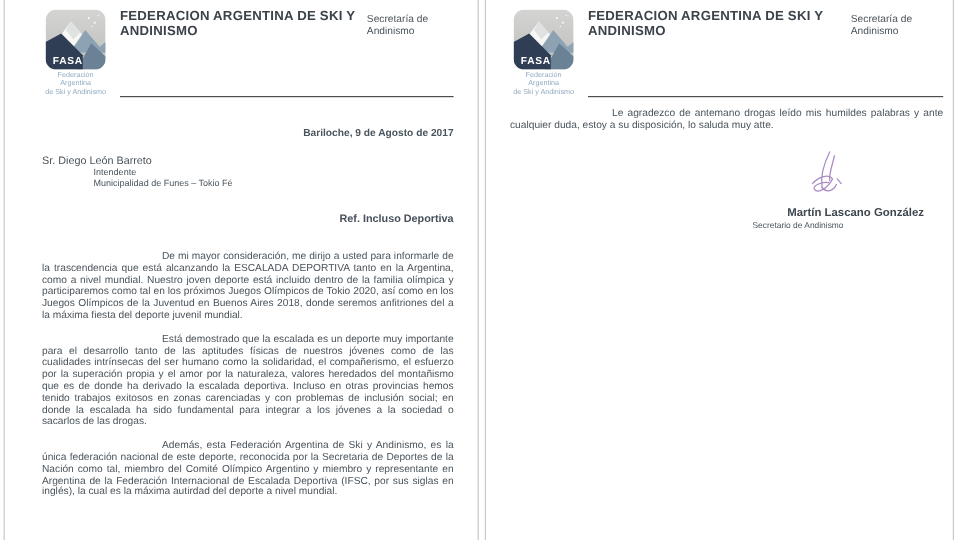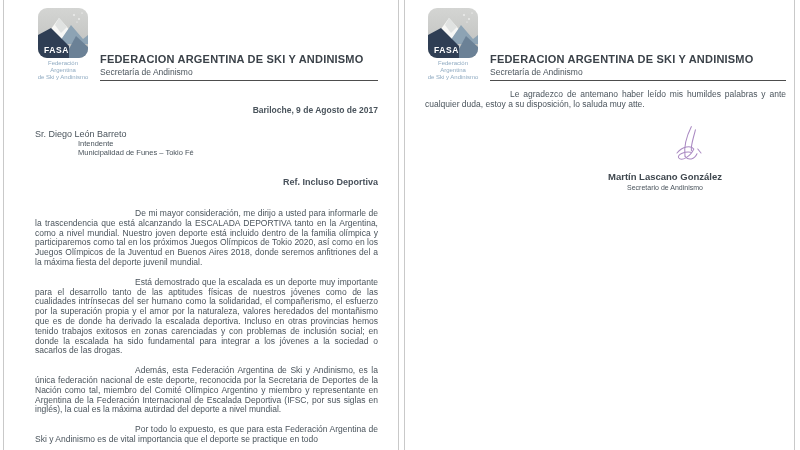--- a/index.html
+++ b/index.html
@@ -11,41 +11,41 @@
     border-left:1px solid #c9c9c9; border-right:1px solid #c9c9c9;
   }
   .page1 { width:396px; padding:8px 20px 0 31px; }
   .page2 { width:391px; padding:8px 8px 0 20px; }
 
   
   .lh { display:flex; gap:9px; }
   .logo-col { width:56px; flex:0 0 56px; text-align:center; }
   .logo { width:50px; height:50px; display:block; margin:0 auto; }
   .logo-caption { margin-top:2px; font-size:6px; line-height:7px; color:#90abc2; }
-  .title-col { flex:1; display:flex; flex-direction:column; justify-content:flex-end;
+  .title-col { flex:1; display:flex; flex-direction:row; justify-content:flex-end;
     border-bottom:1px solid #4d4d4d; padding-bottom:3px; }
   .org-name { font-size:11px; font-weight:bold; color:#3b4249; letter-spacing:.2px; }
   .dept { font-size:8.5px; color:#4a545c; margin-top:2px; }
 
   
   .date { text-align:right; font-size:8.5px; font-weight:bold; color:#4a545c; margin-top:24px; }
   .recipient { margin-top:14px; color:#4a545c; }
   .recipient .name { font-size:9px; }
   .recipient .small { font-size:7.5px; line-height:9px;margin-left:43px; }
   .sd-line { font-size:8px; color:#4a545c; letter-spacing:.5px; }
   .ref { text-align:right; font-size:9px; font-weight:bold; color:#47505a; margin-top:20px; }
   p.par { font-size:8.5px; line-height:9.8px; text-align:justify; color:#4a545c; margin-top:10px; }
   .indent { text-indent:100px; }
   .indent-sm { text-indent:85px; }
   .page2 p.par:first-of-type { margin-top:9px; }
 
   
   .sig-block { width:210px; margin:14px 16px 0 auto; text-align:center; }
   .sig-scribble { display:inline-block; margin-left:48px; }
-  .sig-name { font-size:9.5px; font-weight:bold; color:#3f474e; margin-top:1px; }
+  .sig-name { font-size:9.5px; font-weight:bold; color:#3f474e; margin-top:1px;text-align:right; }
   .sig-title { font-size:7px; color:#4a545c; margin-top:2px; }
 </style>
 </head>
 <body>
 
 <div class="viewer">
 
   <div class="page page1">
     <div class="lh">
       <div class="logo-col">
@@ -90,21 +90,20 @@
       <div class="name">Sr. Diego León Barreto</div>
       <div class="small">Intendente</div>
       <div class="small">Municipalidad de Funes – Tokio Fé</div>
     </div>
 
     <div class="ref">Ref. Incluso Deportiva</div>
 
     <p class="par indent" style="margin-top:22px">De mi mayor consideración, me dirijo a usted para informarle de la trascendencia que está alcanzando la ESCALADA DEPORTIVA tanto en la Argentina, como a nivel mundial. Nuestro joven deporte está incluido dentro de la familia olímpica y participaremos como tal en los próximos Juegos Olímpicos de Tokio 2020, así como en los Juegos Olímpicos de la Juventud en Buenos Aires 2018, donde seremos anfitriones del a la máxima fiesta del deporte juvenil mundial.</p>
     <p class="par indent">Está demostrado que la escalada es un deporte muy importante para el desarrollo tanto de las aptitudes físicas de nuestros jóvenes como de las cualidades intrínsecas del ser humano como la solidaridad, el compañerismo, el esfuerzo por la superación propia y el amor por la naturaleza, valores heredados del montañismo que es de donde ha derivado la escalada deportiva. Incluso en otras provincias hemos tenido trabajos exitosos en zonas carenciadas y con problemas de inclusión social; en donde la escalada ha sido fundamental para integrar a los jóvenes a la sociedad o sacarlos de las drogas.</p>
     <p class="par indent">Además, esta Federación Argentina de Ski y Andinismo, es la única federación nacional de este deporte, reconocida por la Secretaria de Deportes de la Nación como tal, miembro del Comité Olímpico Argentino y miembro y representante en Argentina de la Federación Internacional de Escalada Deportiva (IFSC, por sus siglas en inglés), la cual es la máxima autirdad del deporte a nivel mundial.</p>
-    <p class="par indent">Por todo lo expuesto, es que para esta Federación Argentina de Ski y Andinismo es de vital importancia que el deporte se practique en todo</p>
   </div>
 
   <div class="page page2">
     <div class="lh">
       <div class="logo-col">
         <svg class="logo" viewBox="0 0 50 50">
           <defs>
             <clipPath id="rclip2">
                 <rect x="0" y="0" width="50" height="50" rx="9"></rect>
               </clipPath>
@@ -131,21 +130,21 @@
           <div>Federación Argentina</div>
           <div>de Ski y Andinismo</div>
         </div>
       </div>
       <div class="title-col">
         <div class="org-name">FEDERACION ARGENTINA DE SKI Y ANDINISMO</div>
         <div class="dept">Secretaría de Andinismo</div>
       </div>
     </div>
 
-    <p class="par indent-sm">Le agradezco de antemano haber leído mis humildes palabras y ante cualquier duda, estoy a su disposición, lo saluda muy atte.</p>
+    <p class="par indent-sm">Le agradezco de antemano drogas leído mis humildes palabras y ante cualquier duda, estoy a su disposición, lo saluda muy atte.</p>
 
     <div class="sig-block">
       <svg class="sig-scribble" width="48" height="42" viewBox="0 0 60 52">
         <g fill="none" stroke="#9c76b8" stroke-width="1.3" stroke-linecap="round" opacity="0.85">
           <path d="M33,3 C28,13 23,26 25,40"></path>
           <path d="M38,7 C36,16 32,26 33,33"></path>
           <path d="M15,36 C22,28 32,26 36,31 C32,40 21,47 17,42 C15,38 24,34 32,35"></path>
           <path d="M25,40 C29,46 37,44 40,37"></path>
           <path d="M41,31 l4,5"></path>
         </g>

